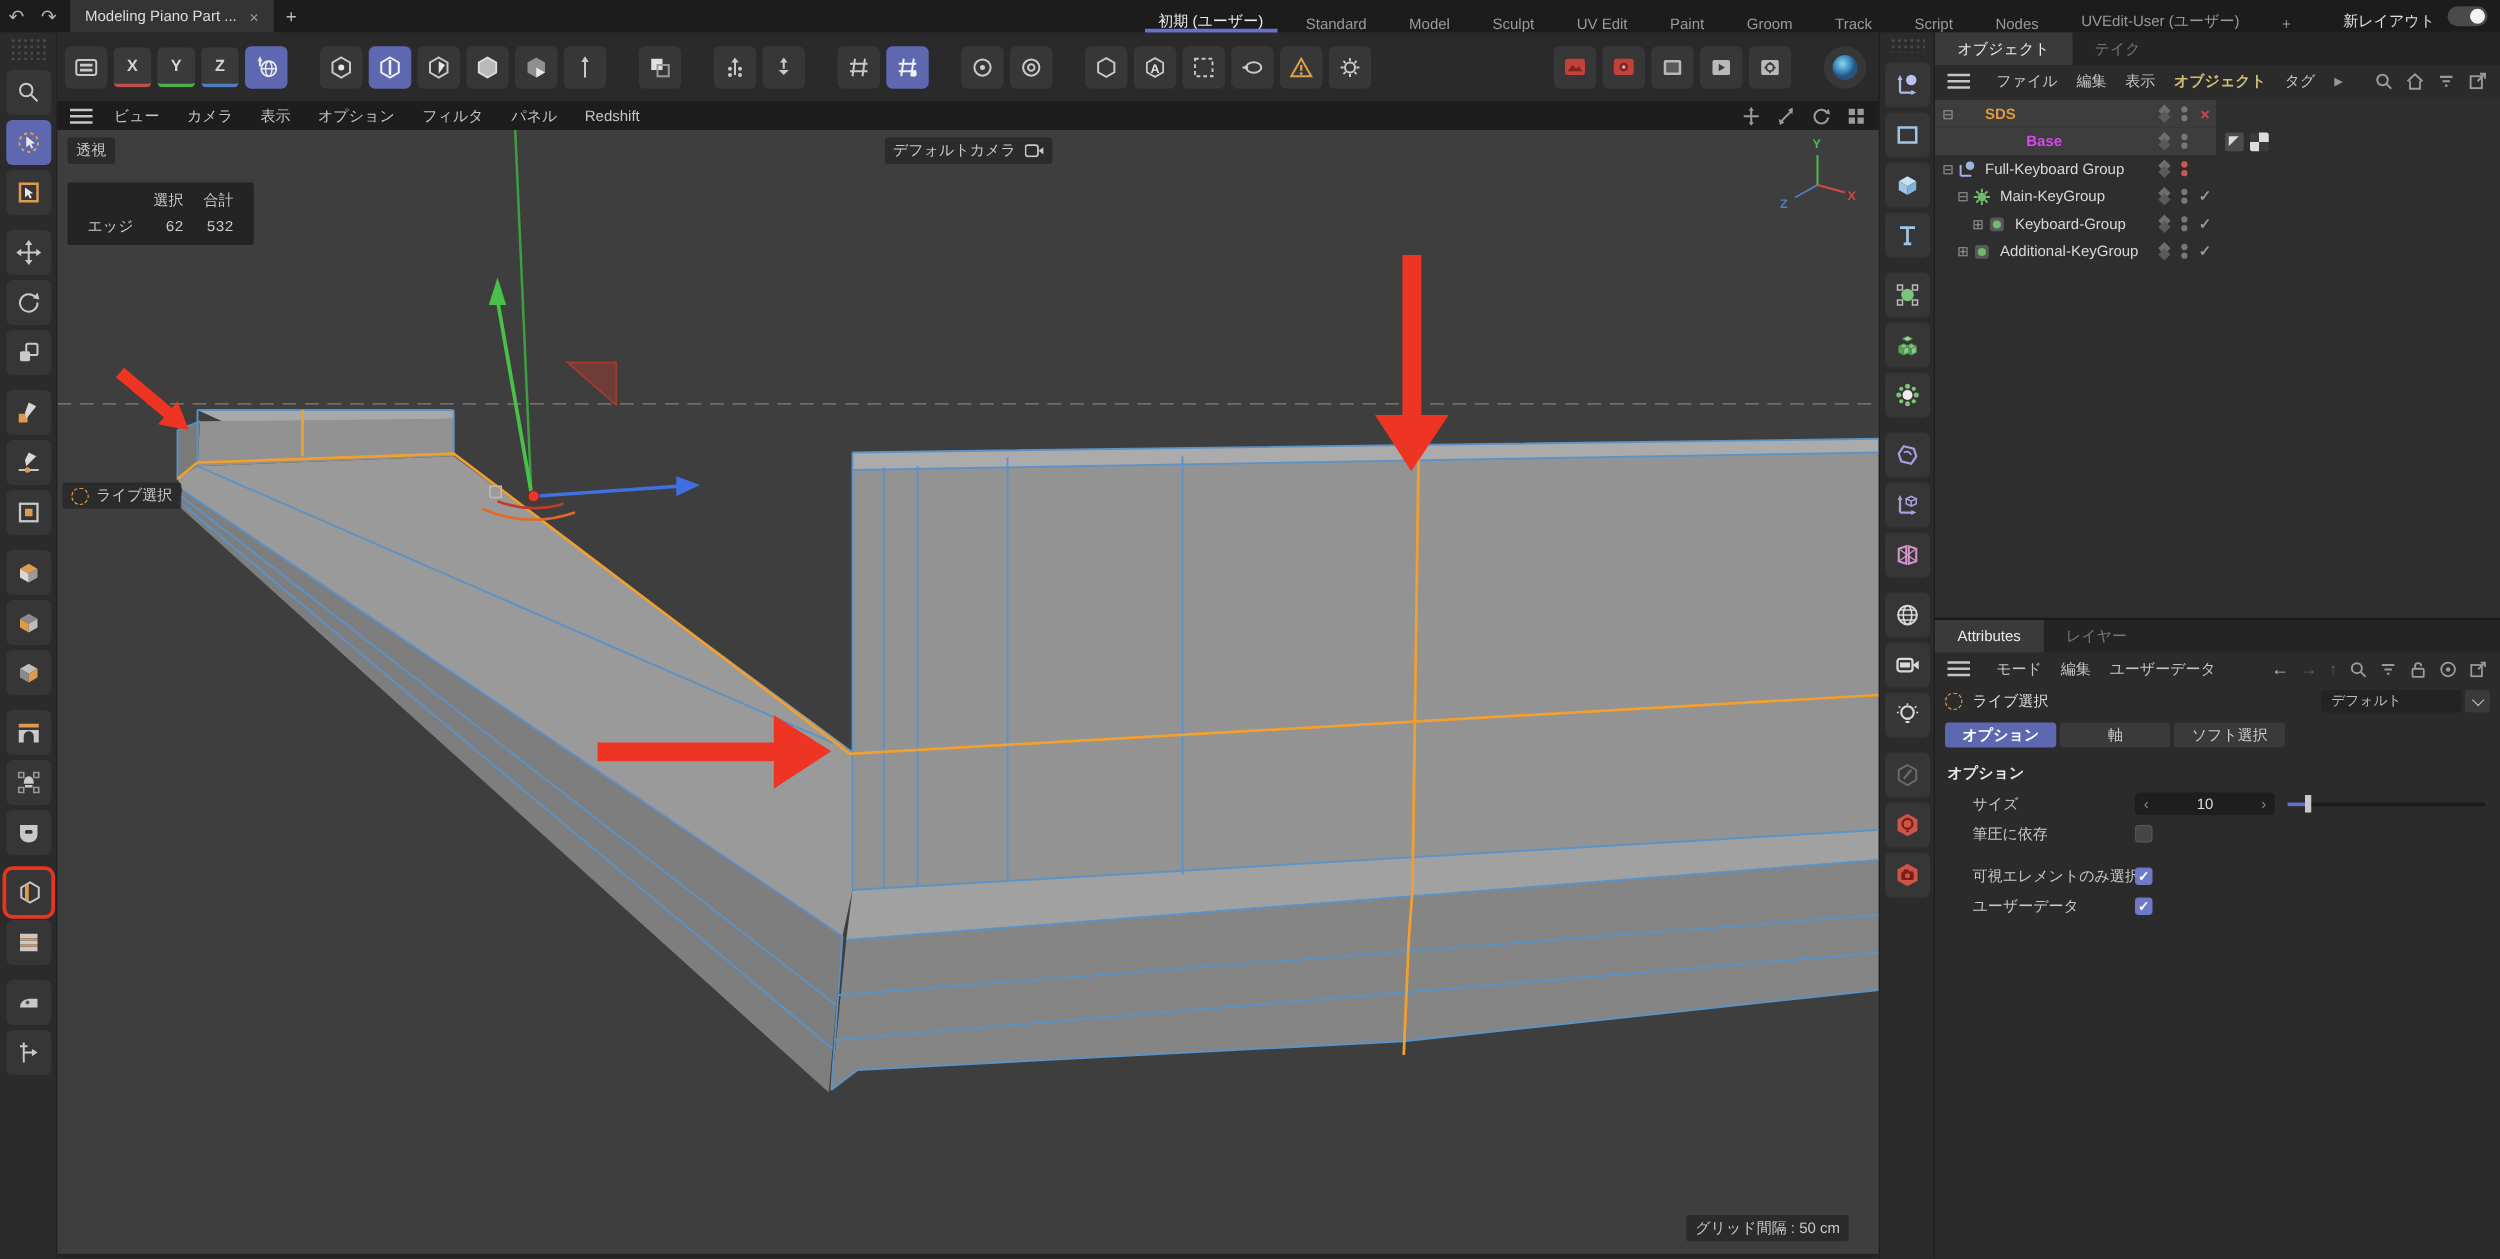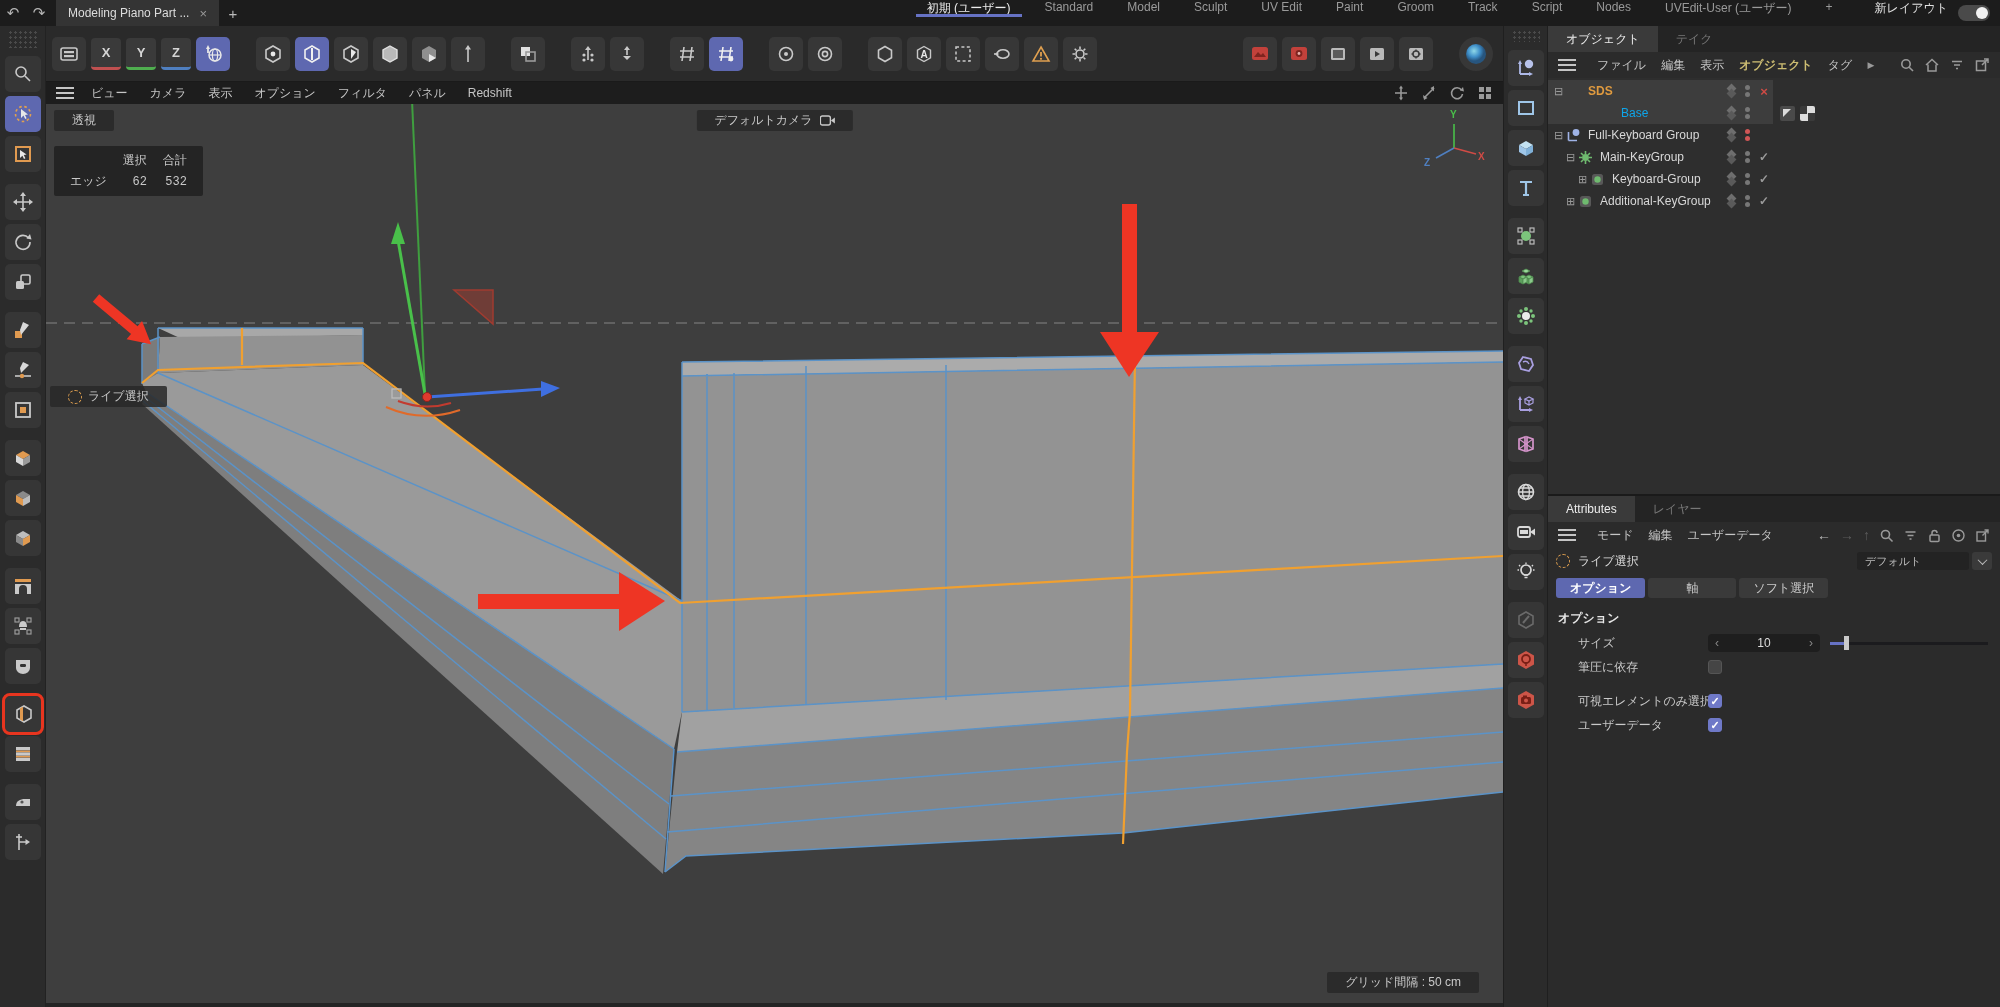--- a/index.html
+++ b/index.html
@@ -12,21 +12,21 @@
 .tl { width:12px; height:12px; border-radius:50%; }
 .tl.r { background:#ff5f57; } .tl.y { background:#febc2e; } .tl.g { background:#28c840; }
 .win-title { font-size:13px; font-weight:bold; color:#333; }
 
 
 .tabbar { height:26px; background:#1c1c1c; display:flex; align-items:stretch; font-size:12px; flex:0 0 26px; }
 .histbtn { width:26px; display:flex; align-items:center; justify-content:center; color:#b5b5b5; font-size:15px; }
 .doc-tab { background:#343434; display:flex; align-items:center; gap:10px; padding:0 12px; color:#ddd; margin-left:4px; }
 .doc-close { color:#999; font-size:13px; }
 .newtab { width:28px; display:flex; align-items:center; justify-content:center; color:#bbb; font-size:15px; }
-.layout-tabs { margin-left:auto; display:flex; align-items:flex-start; }
+.layout-tabs { margin-left:auto; display:flex; align-items:flex-end; }
 .ltab { padding:0 17px; display:flex; align-items:center; color:#9a9a9a; position:relative; white-space:nowrap; }
 .ltab.active { color:#ececec; }
 .ltab.active::after { content:""; position:absolute; left:6px; right:6px; bottom:0; height:3px; background:#6672c4; }
 .lt-div { width:1px; background:#555; margin:5px 8px; }
 .newlayout { display:flex; align-items:center; color:#e0e0e0; padding:0 8px; white-space:nowrap; }
 .toggle { width:32px; height:16px; background:#4a4a4a; border-radius:8px; position:relative; align-self:center; margin:0 10px 0 2px; }
 .toggle::after { content:""; position:absolute; right:2px; top:2px; width:12px; height:12px; border-radius:50%; background:#f2f2f2; }
 
 
 .workspace { flex:1; display:flex; min-height:0; }
@@ -51,21 +51,21 @@
 
 .vmenubar { height:22px; background:#1d1d1d; display:flex; align-items:center; gap:0; padding:0 10px; font-size:12px; color:#c5c5c5; flex:0 0 22px; }
 .vm-item { padding:0 11px; white-space:nowrap; }
 .vm-burger { width:18px; height:12px; border-top:2px solid #c5c5c5; border-bottom:2px solid #c5c5c5; position:relative; margin-right:6px; }
 .vm-burger::after { content:""; position:absolute; left:0; right:0; top:3px; height:2px; background:#c5c5c5; }
 .vm-icons { margin-left:auto; display:flex; gap:12px; align-items:center; }
 
 
 .canvas { flex:1; position:relative; background:#3e3e3e; overflow:hidden; border-bottom:4px solid #242424; }
 .canvas svg.scene { position:absolute; inset:0; }
-.chip { position:absolute; background:rgba(40,40,40,.85); color:#c9c9c9; font-size:12px; padding:2px 18px; border-radius:2px; }
+.chip { position:absolute; background:rgba(40,40,40,.85); color:#c9c9c9; font-size:12px; padding:2px 7px; border-radius:2px; }
 .vp-label { left:8px; top:6px; }
 .cam-label { left:50%; top:6px; transform:translateX(-50%); display:flex; gap:7px; align-items:center; }
 .stats { position:absolute; left:8px; top:42px; background:rgba(32,32,32,.85); font-size:12px; color:#c9c9c9; padding:4px 8px; border-radius:2px; }
 .stats table { border-collapse:collapse;font-family:Liberation Mono, monospace; }
 .stats td { padding:2px 8px; text-align:right; }
 .stats td:first-child { text-align:center; }
 .tool-hint { left:4px; top:282px; display:flex; align-items:center; gap:6px; }
 .grid-chip { right:24px; bottom:10px; }
 .dash-circle { width:14px; height:14px; border:1.6px dashed #e0a050; border-radius:50%; display:inline-block; }
 
@@ -83,21 +83,21 @@
 .marrow { color:#999; font-size:9px; }
 
 .om { height:470px; display:flex; flex-direction:column; flex:0 0 470px; border-bottom:2px solid #1a1a1a; }
 .tree { flex:1; background:#2e2e2e; padding-top:2px; font-size:12px; overflow:hidden; }
 .trow { height:22px; display:flex; align-items:center; position:relative; width:100%; }
 .trow .rowbg { position:absolute; left:0; top:0; bottom:0; width:225px; }
 .trow.hl .rowbg { background:#3d3d3d; }
 .exp { width:13px; text-align:center; color:#9a9a9a; font-size:11px; z-index:1; }
 .tlabel { margin-left:6px; color:#d8d8d8; z-index:1; white-space:nowrap; }
 .tlabel.sds { color:#df9a3f; font-weight:bold; }
-.tlabel.base { color:#0ea5e9; font-weight:normal;margin-left:28px; }
+.tlabel.base { color:#d946ef; font-weight:bold;margin-left:28px; }
 .rctl { position:absolute; left:178px; display:flex; align-items:center; gap:7px; z-index:1; }
 .layers { width:12px; height:12px; position:relative; }
 .layers::before,.layers::after { content:""; position:absolute; width:7px; height:7px; background:#6e6e6e; transform:rotate(45deg); left:2px; }
 .layers::before { top:0; } .layers::after { top:5px; background:#5a5a5a; }
 .vdots { display:flex; flex-direction:column; gap:2px; }
 .vdots i { width:5px; height:5px; border-radius:50%; background:#777; }
 .vdots.red i { background:#d05656; }
 .mark { width:14px; text-align:center; font-weight:bold; }
 .mark.x { color:#d04b45; font-size:13px; }
 .mark.chk { color:#9a9a9a; font-size:12px; }

